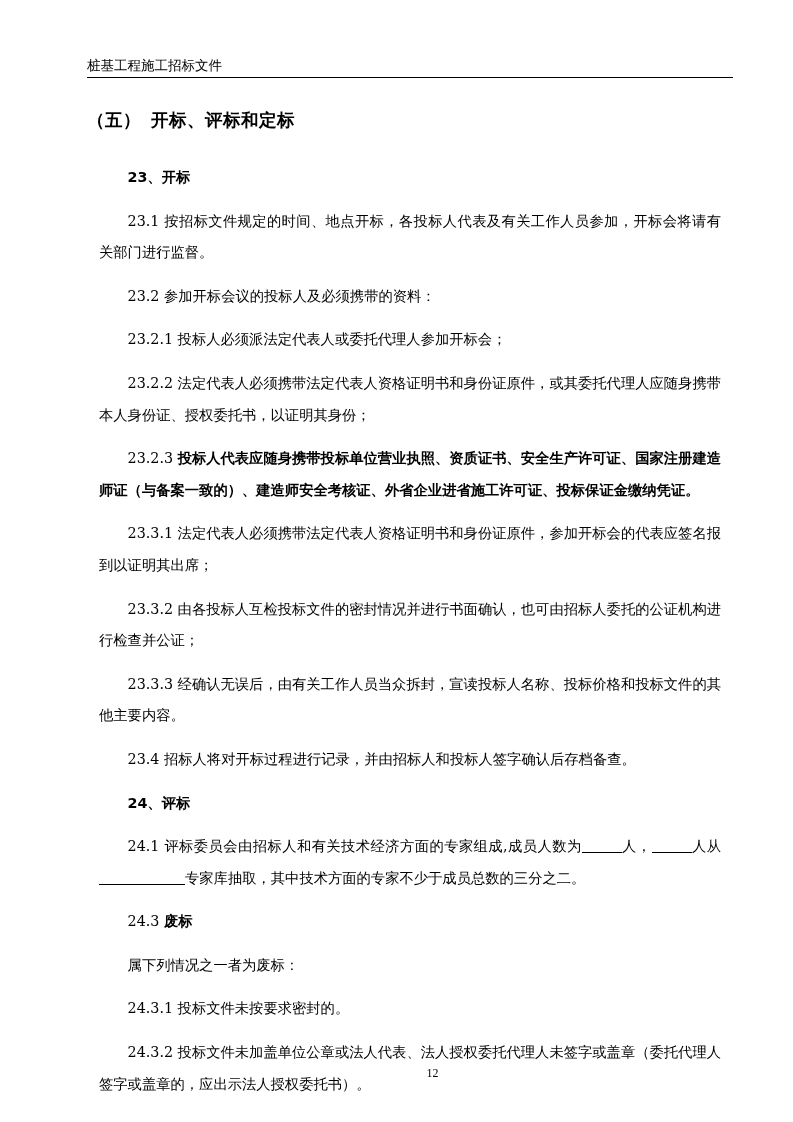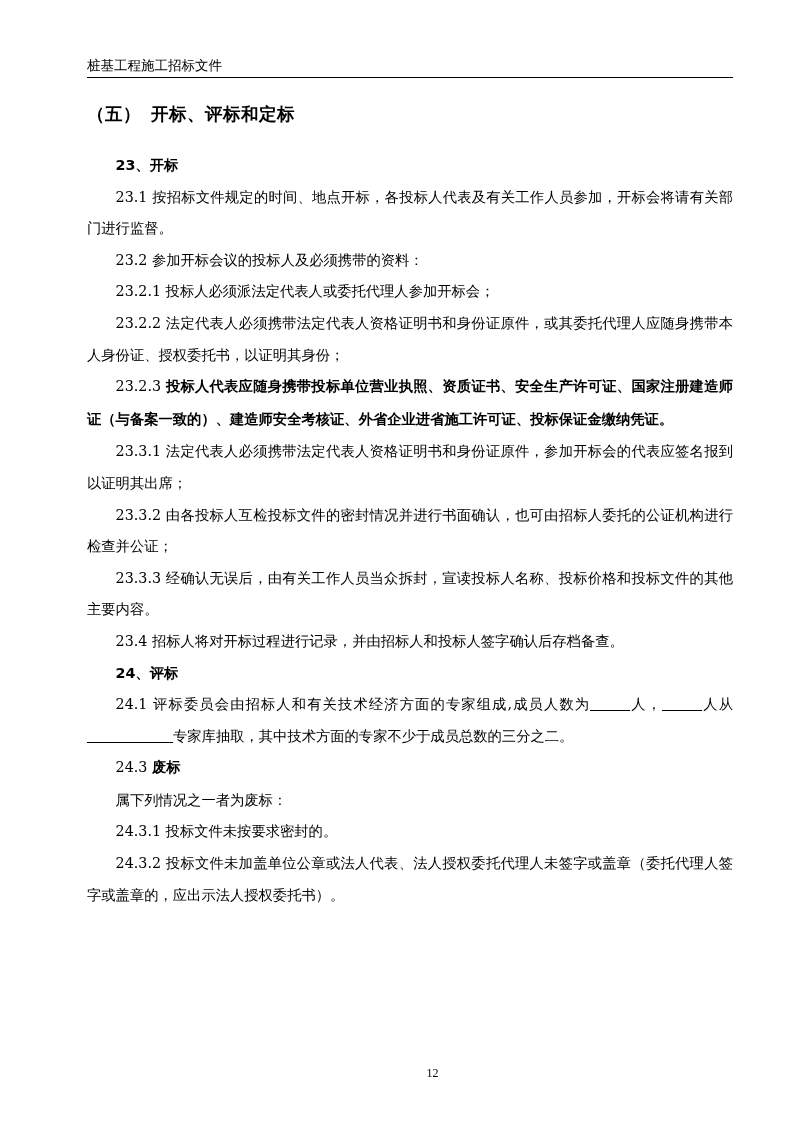--- a/index.html
+++ b/index.html
@@ -28,48 +28,48 @@
     position: absolute;
     left: 0;
     top: 0;
     font-size: 13.5px;
     line-height: 20px;
     color: #000;
   }
   .section-title {
     position: absolute;
     left: 87px;
-    top: 101px;
+    top: 107px;
     font-family: "DejaVu Sans", "Liberation Sans", sans-serif;
     font-weight: bold;
     font-size: 17.5px;
     line-height: 26px;
     letter-spacing: 0.5px;
   }
   .section-title .num { margin-right: 10px; }
   .content {
     position: absolute;
     left: 87px;
     top: 150px;
     width: 646px;
     font-size: 14.3px;
     line-height: 31.6px;
   }
   .content p {
-    margin: 0;
+    margin: 12px;
     text-indent: 2em;
     text-align: justify;
     text-align-last: left;
   }
   .content p.heading {
     font-family: "DejaVu Sans", "Liberation Sans", sans-serif;
     font-weight: bold;
   }
   .bold {
-    font-family: Liberation Mono, monospace;
+    font-family: Liberation Serif, serif;
     font-weight: bold;
   }
   .blank {
     display: inline-block;
     border-bottom: 1px solid #000;
     height: 18px;
     vertical-align: -2px;
   }
   .blank.short { width: 40px; }
   .blank.long { width: 86px; }

